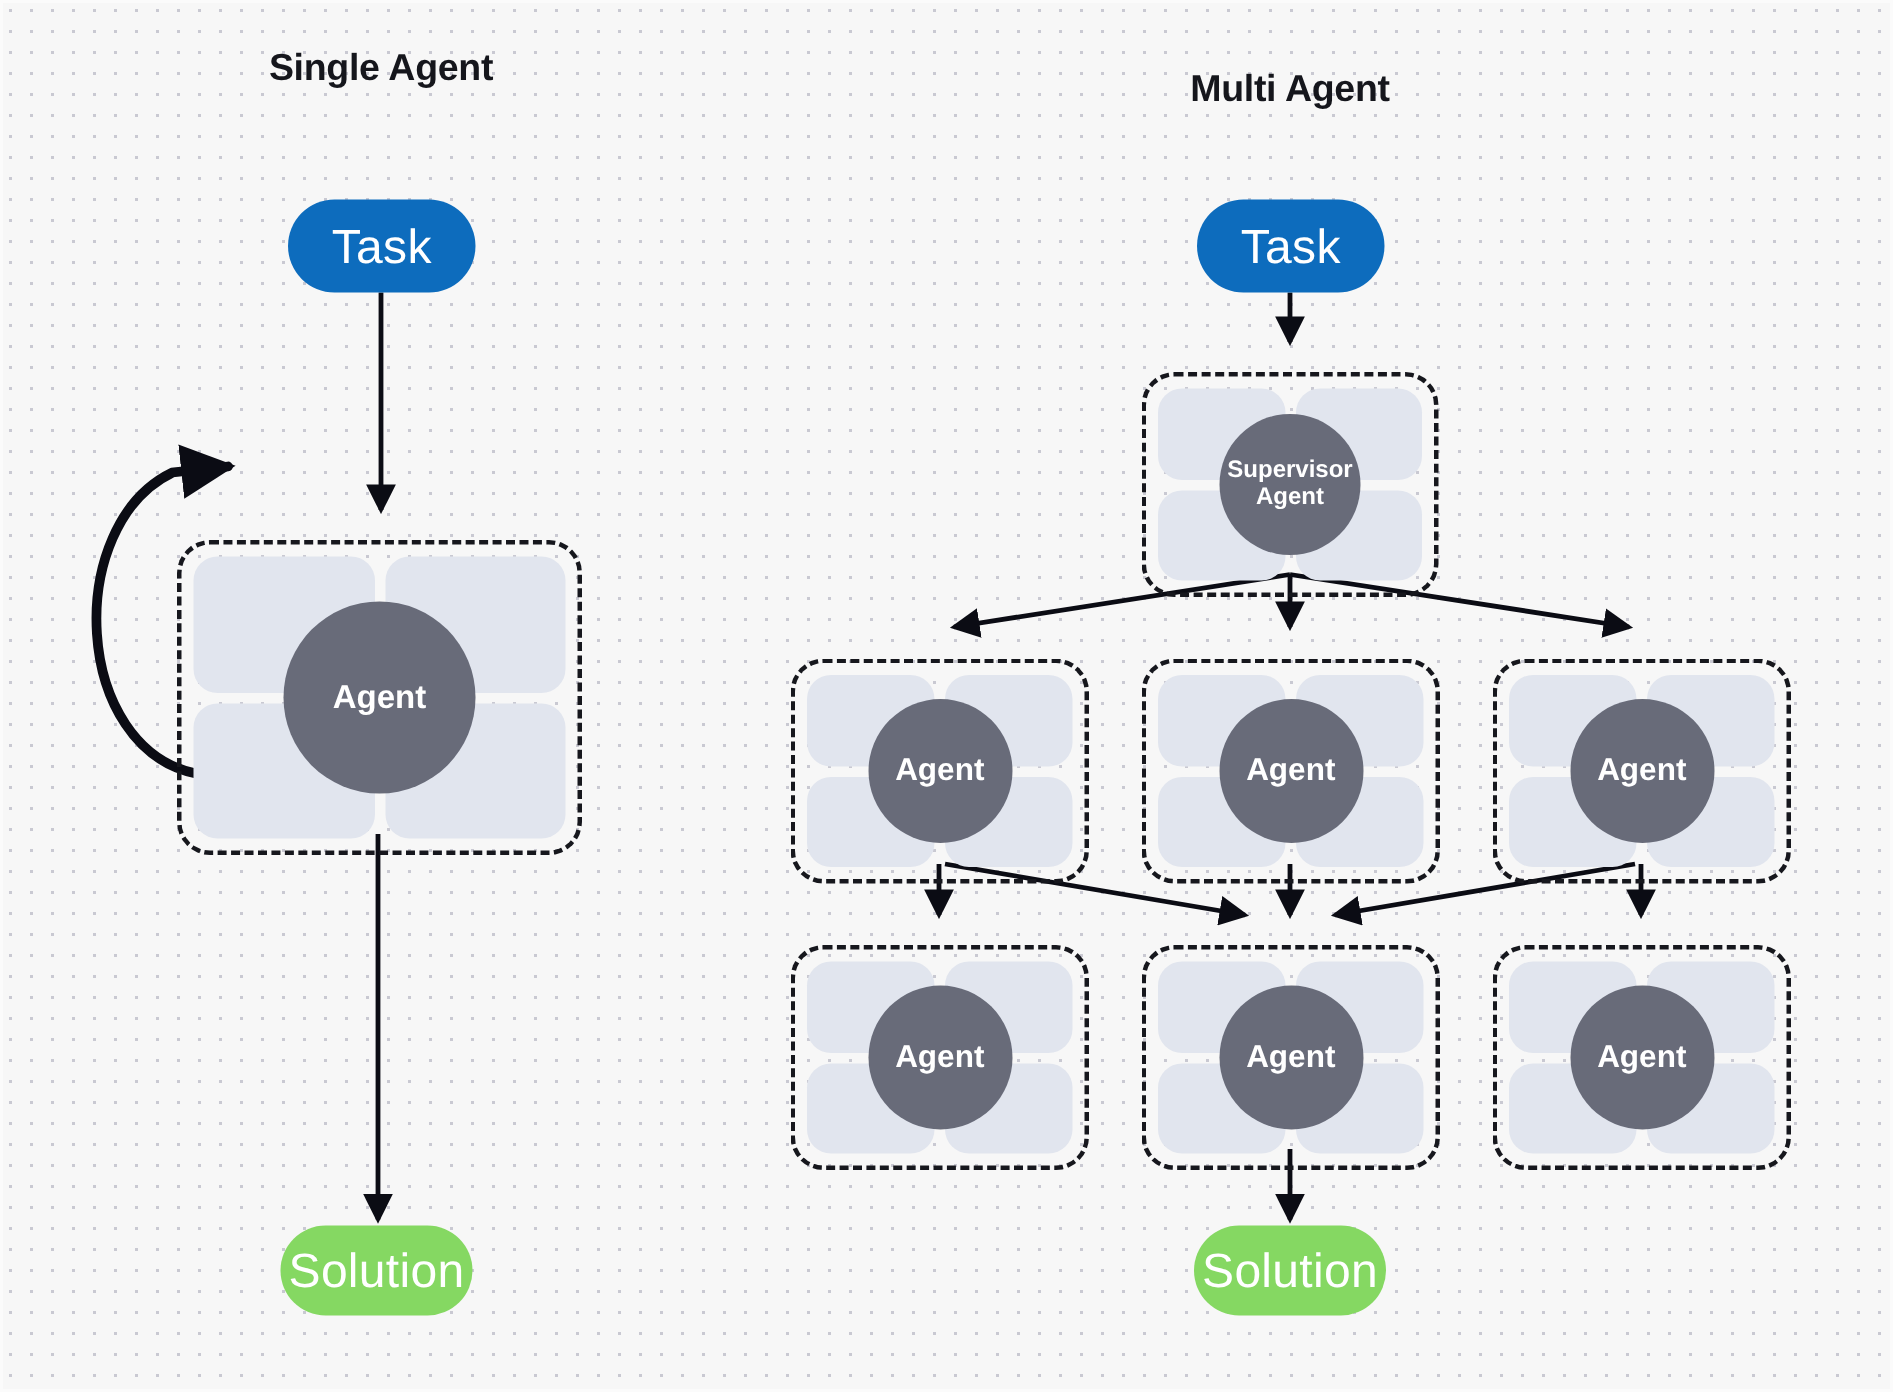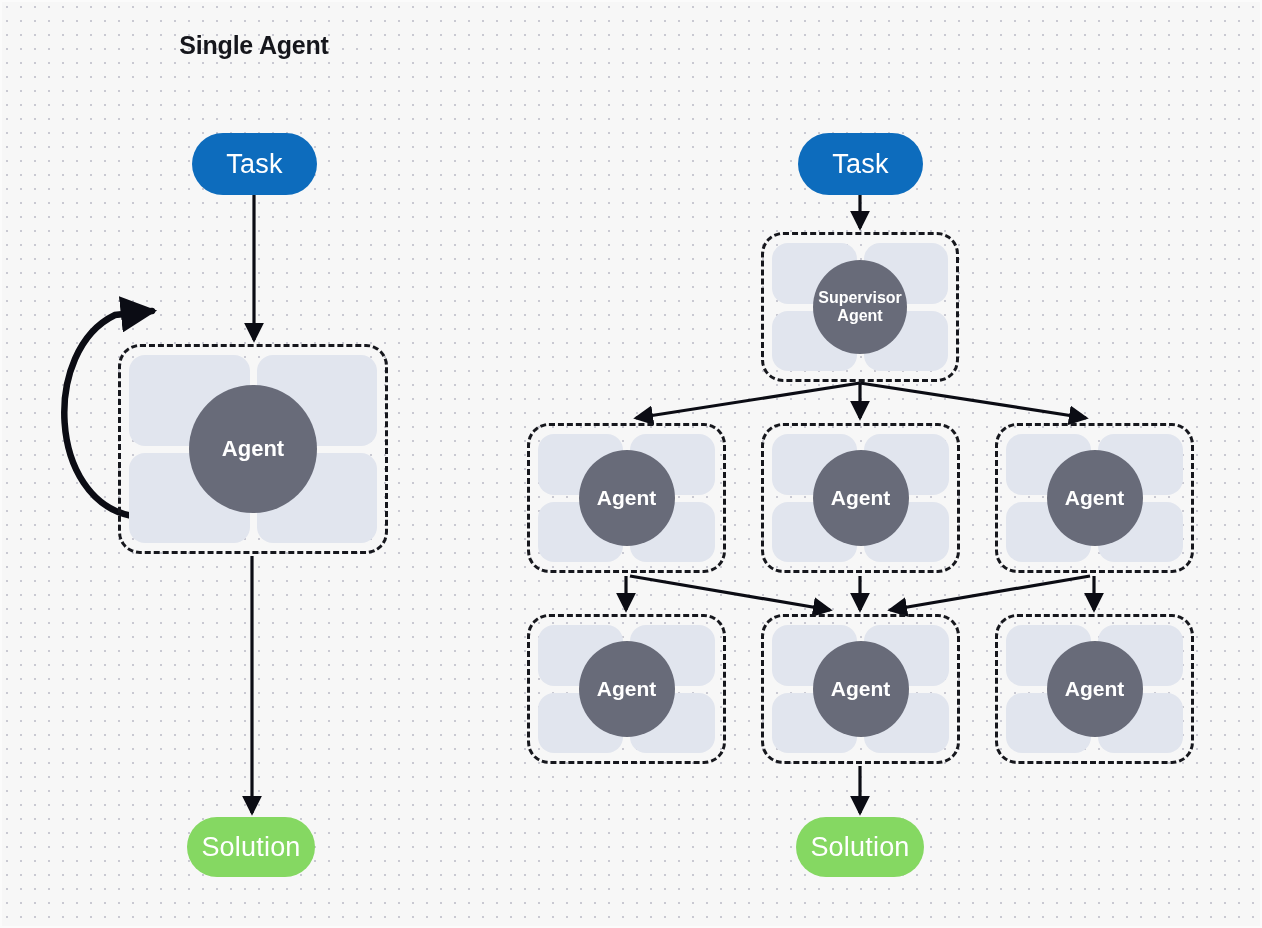--- a/index.html
+++ b/index.html
@@ -48,33 +48,34 @@
   }
 
   
   .pill {
     position: absolute;
     display: flex;
     align-items: center;
     justify-content: center;
     border-radius: 999px;
     color: #ffffff;
-    font-size: 27px;
+    font-size: 32px;
     font-weight: 400;
     letter-spacing: 0.2px;
   }
   .pill-task { background: #0d6cbd; }
   .pill-solution { background: #85d862; text-align: center; }
 
   
   .agent-node {
     position: absolute;
     border: 3px dashed #16171d;
     border-radius: 22px;
     background: transparent;
+    margin-top: 16px;
   }
   .agent-grid {
     position: absolute;
     inset: 8px;
     display: grid;
     grid-template-columns: 1fr 1fr;
     grid-template-rows: 1fr 1fr;
     gap: 7px;
   }
   .agent-tile {
@@ -132,20 +133,21 @@
     <line x1="860" y1="576" x2="860" y2="610" stroke="#0b0c14" stroke-width="3.2" marker-end="url(#arw)"></line>
 
     <line x1="1094" y1="576" x2="1094" y2="610" stroke="#0b0c14" stroke-width="3.2" marker-end="url(#arw)"></line>
     <line x1="1090" y1="576" x2="890" y2="610" stroke="#0b0c14" stroke-width="3.2" marker-end="url(#arw)"></line>
 
     <line x1="860" y1="766" x2="860" y2="813" stroke="#0b0c14" stroke-width="3.2" marker-end="url(#arw)"></line>
   </svg>
 
   <div class="col-title" style="left:104px; top:31px; width:300px;">Single Agent</div>
 
+  <div class="col-title" style="left:710px; top:45px; width:300px;">Multi Agent</div>
 
   <div class="pill pill-task" style="left:192px; top:133px; width:125px; height:62px;">
     <span>Task</span>
   </div>
 
   <div class="agent-node" style="left:118px; top:344px; width:270px; height:210px;">
     <div class="agent-grid">
       <div class="agent-tile"></div>
       <div class="agent-tile"></div>
       <div class="agent-tile"></div>

